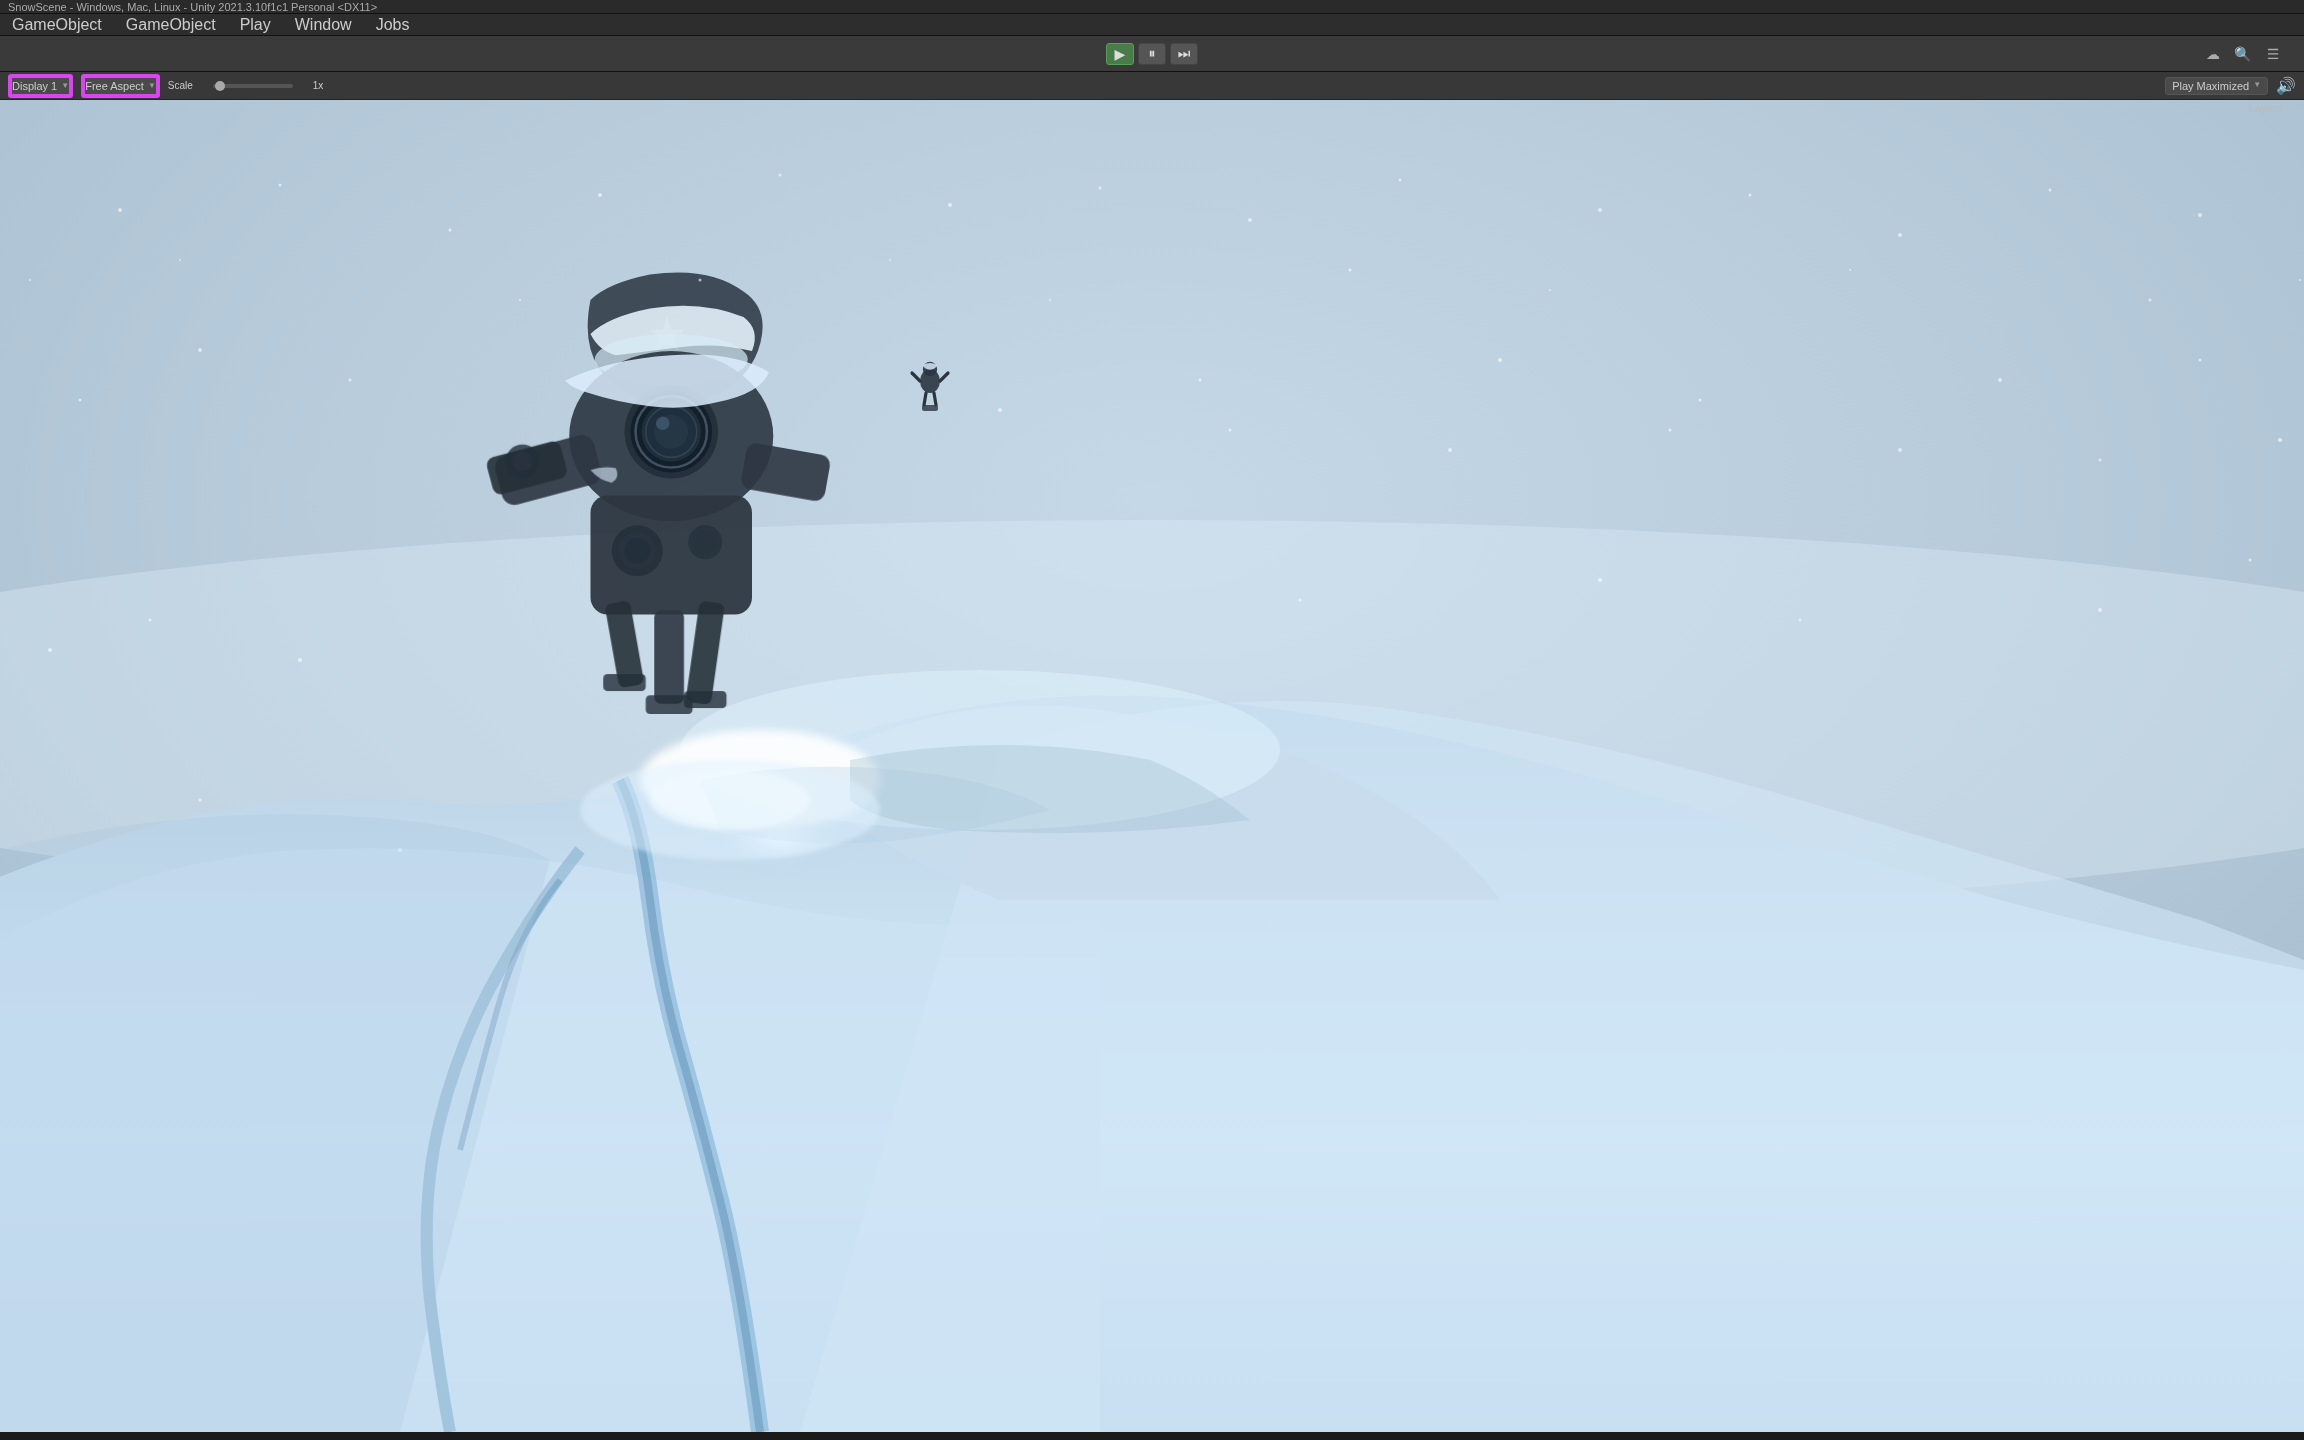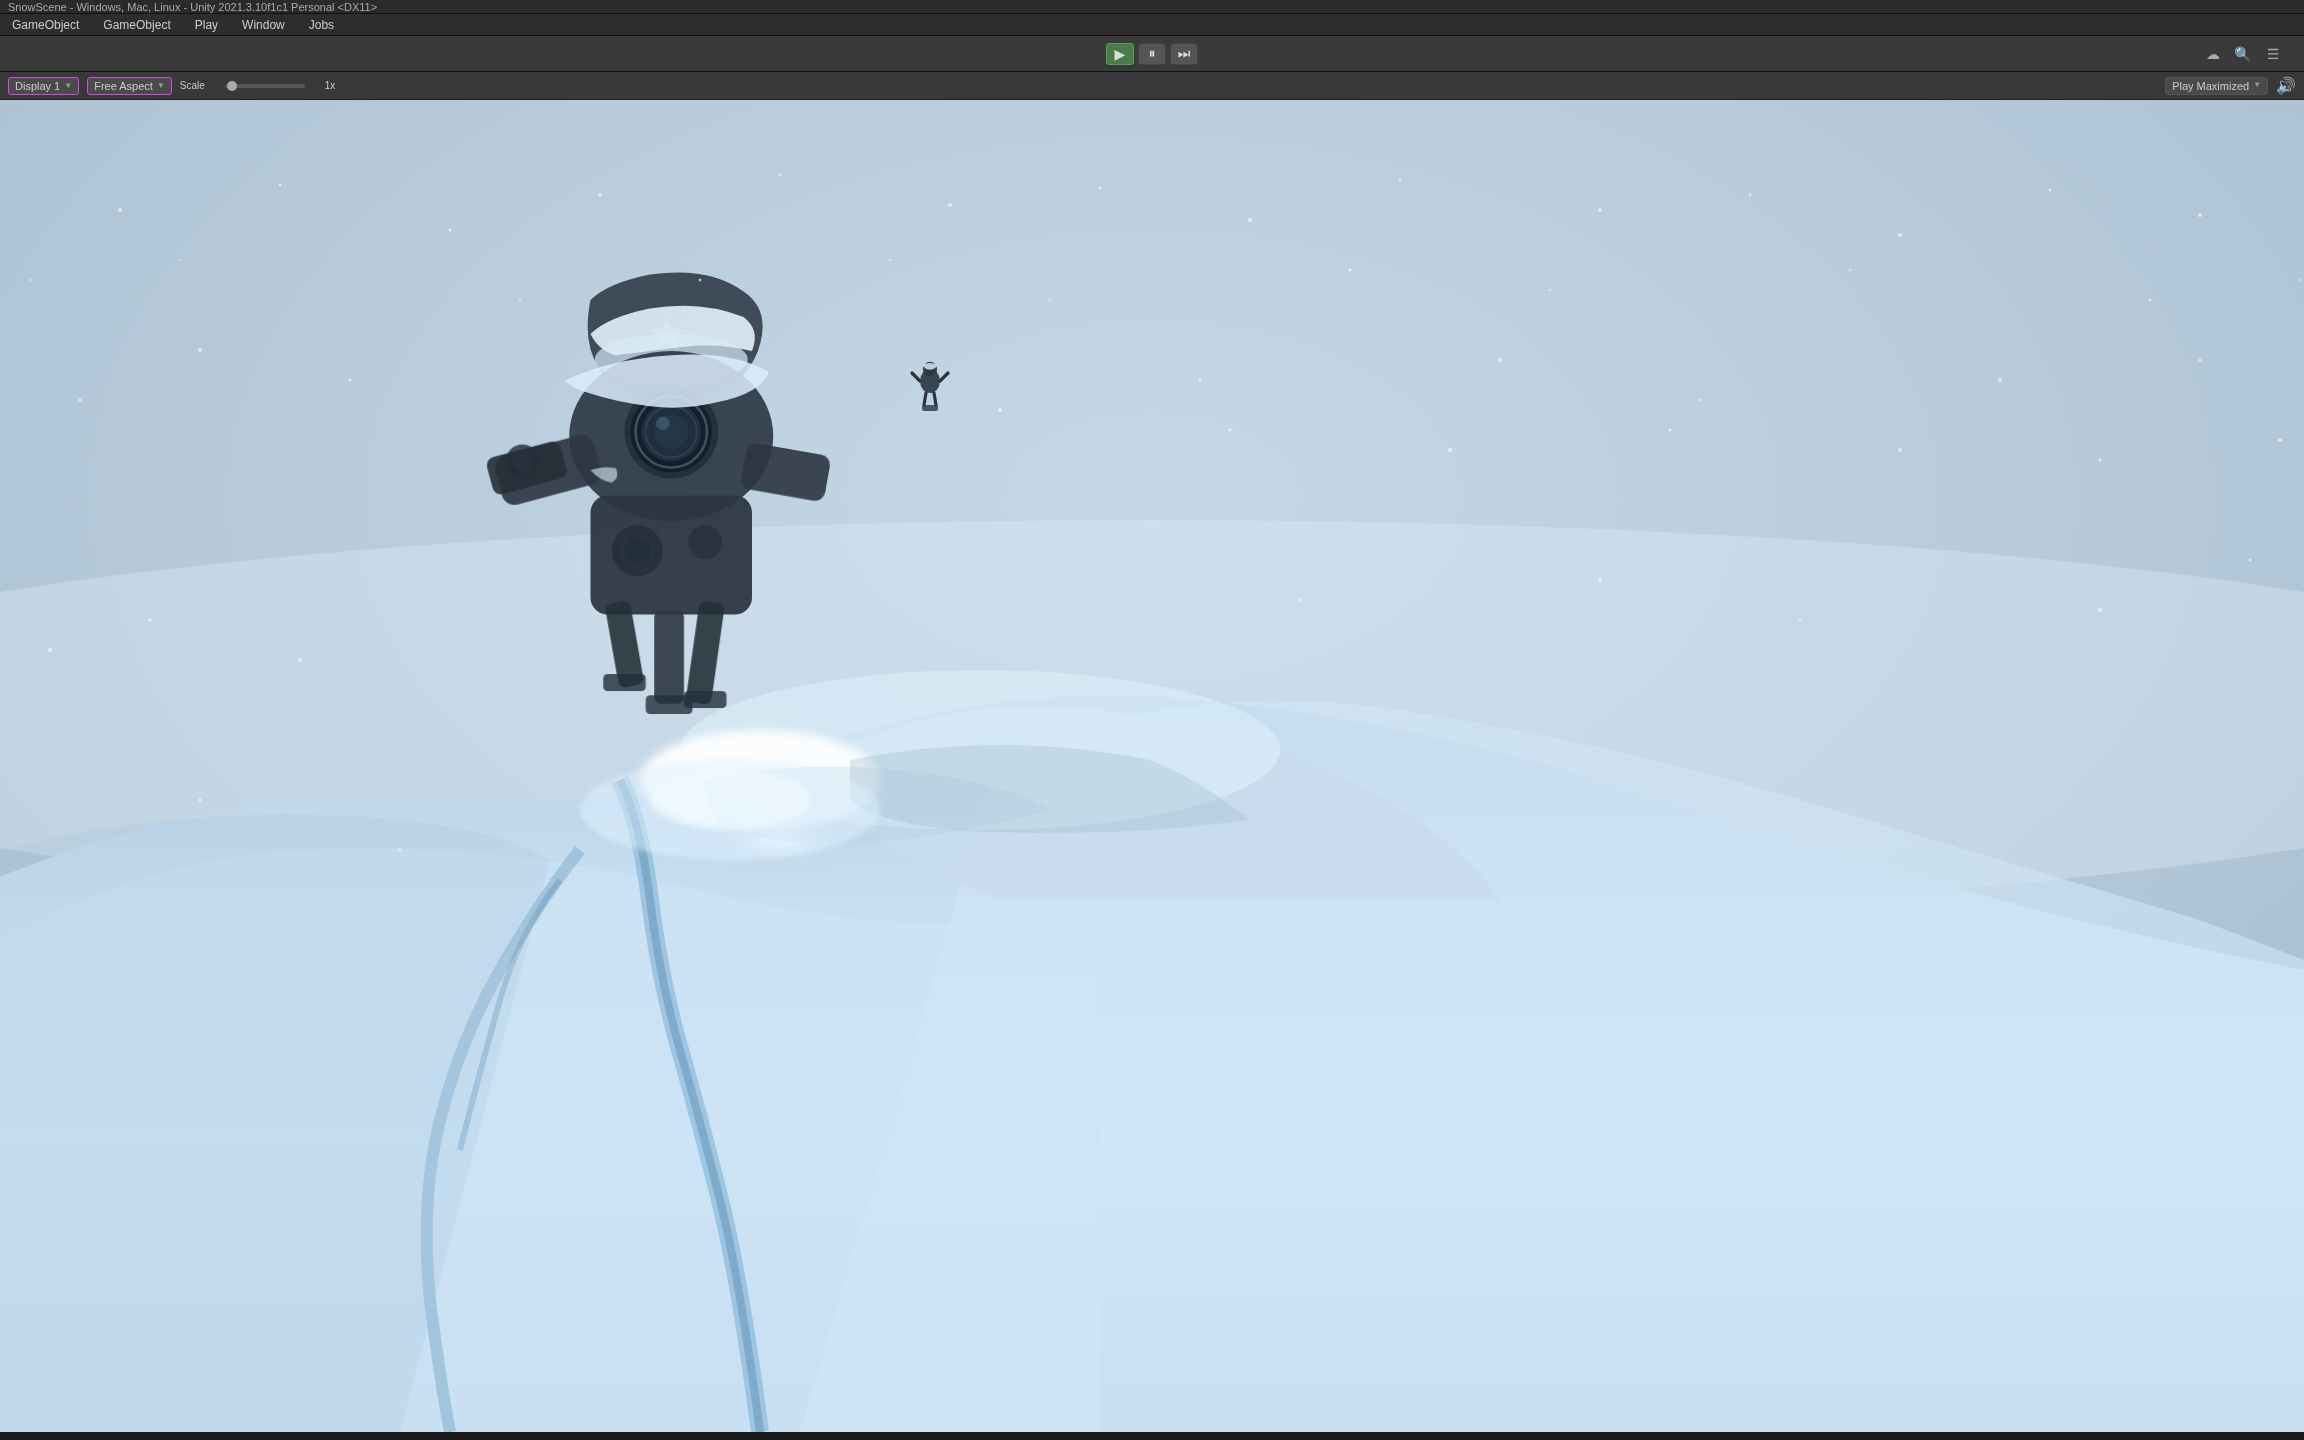--- a/index.html
+++ b/index.html
@@ -28,21 +28,21 @@
 
     
     #menu-bar {
       width: 100%;
       height: 22px;
       background: #2d2d2d;
       display: flex;
       align-items: center;
       padding: 0 8px;
       gap: 16px;
-      font-size: 12px;
+      font-size: 16px;
       color: #ccc;
       border-bottom: 1px solid #111;
     }
     .menu-item {
       cursor: pointer;
       padding: 2px 4px;
     }
 
     
     #toolbar {
@@ -117,23 +117,23 @@
       margin-left: auto;
       display: flex;
       align-items: center;
       gap: 8px;
     }
     .dropdown-btn {
       display: flex;
       align-items: center;
       gap: 4px;
       background: #4a4a4a;
-      border: 1px solid #d946ef;
+      border: 4px solid #d946ef;
       border-radius: 3px;
-      padding: 2px 6px;
+      padding: 2px 0;
       cursor: pointer;
       color: #ccc;
       font-size: 11px;
     }
     .dropdown-arrow {
       font-size: 8px;
       color: #999;
     }
     .scale-container {
       display: flex;

